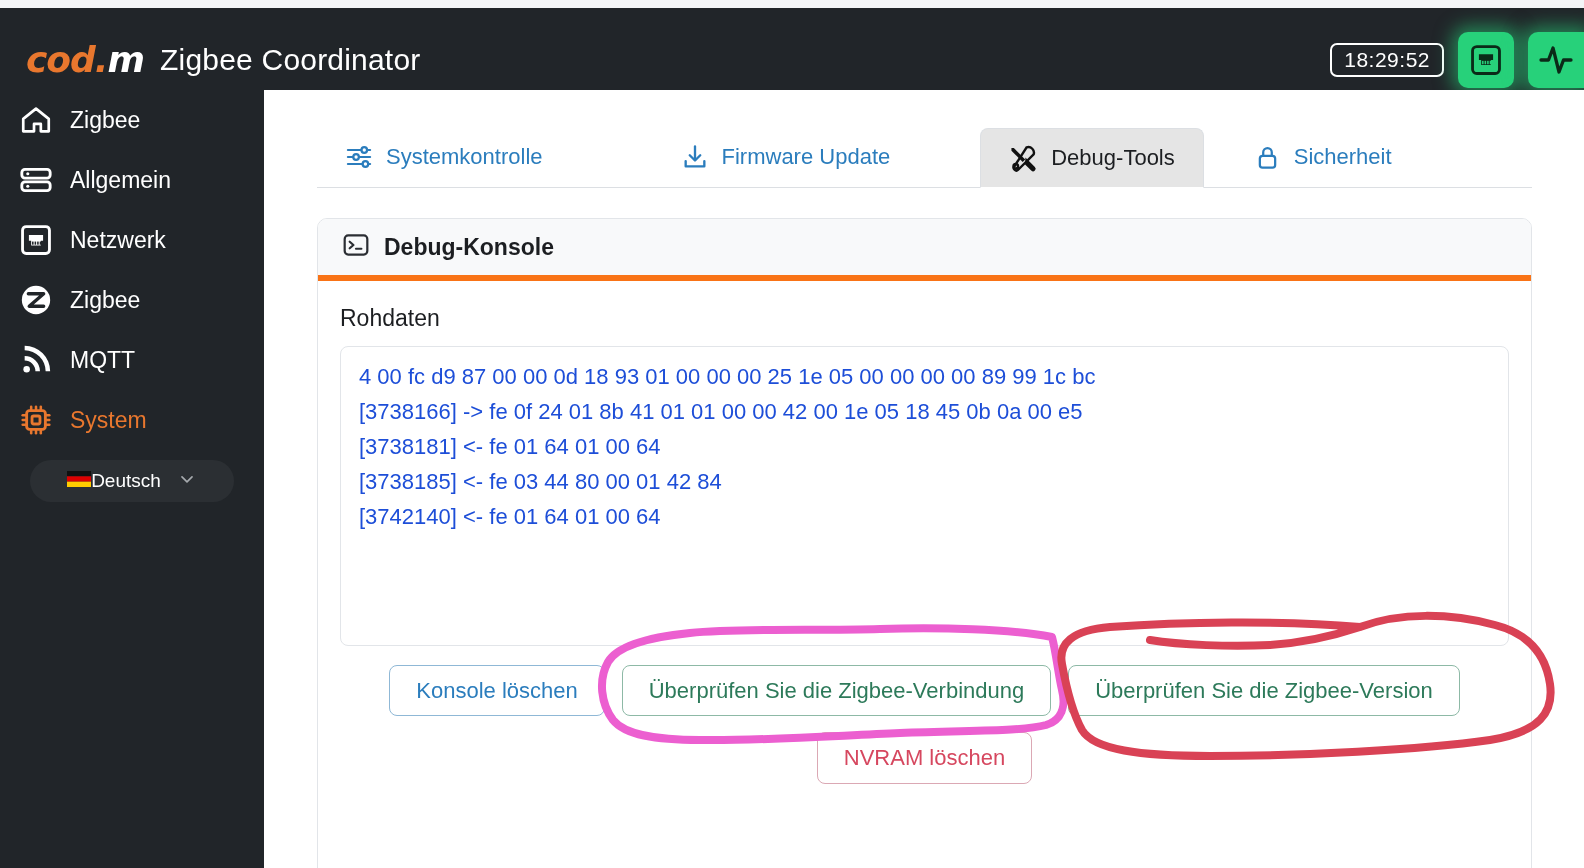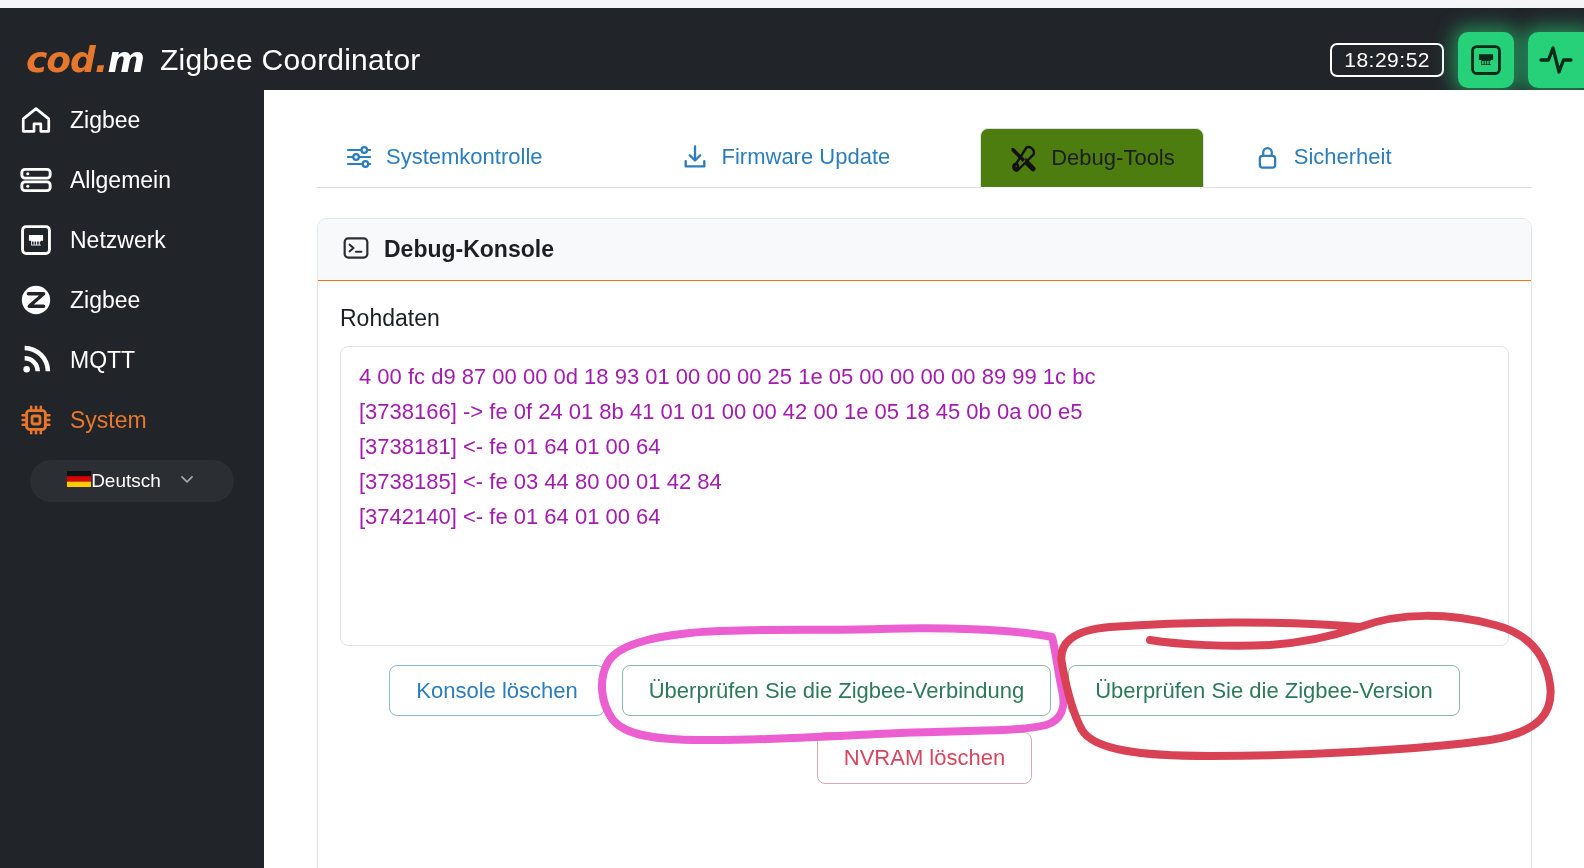--- a/index.html
+++ b/index.html
@@ -85,47 +85,47 @@
     position:absolute; left:53px; top:30px; width:1215px; height:68px;
     border-bottom:1px solid #dcdfe3;
     display:flex; align-items:flex-end;
   }
   .tab {
     display:flex; align-items:center; gap:13px;
     height:60px; padding:0 28px; font-size:22px; color:#2b7dbd;
     cursor:pointer; white-space:nowrap;
   }
   .tab.active {
-    color:#1c1e21; background:#4d7c0f;
+    color:#1c1e21; background:#e5e5e5;
     border:1px solid #dcdfe3; border-bottom:1px solid #ffffff;
     border-radius:8px 8px 0 0; margin-bottom:-1px;
   }
   .tab .ic { display:flex; align-items:center; }
 
   
   .card {
     position:absolute; left:53px; top:128px; width:1215px; height:690px;
     border:1px solid #e2e5e9; border-radius:10px; background:#ffffff;
     overflow:hidden;
   }
   .card-head {
-    height:62px; background:#f8f9fa; border-bottom:1px solid #f97316;
+    height:62px; background:#f8f9fa; border-bottom:6px solid #f97316;
     display:flex; align-items:center; padding-left:24px; gap:14px;
   }
   .card-head .title { font-size:23px; font-weight:bold; color:#1c1e21; }
   .card-body { padding:24px 22px 0 22px; }
   .field-label { font-size:23px; color:#1c1e21; margin-bottom:14px; }
 
   .console {
     border:1px solid #e2e5e9; border-radius:8px; background:#ffffff;
     height:300px; overflow:hidden; padding:12px 16px 0 18px;
   }
   .console .line {
     font-family:"Liberation Sans", sans-serif;
-    font-size:22px; line-height:35px; color:#a21caf; white-space:nowrap;
+    font-size:22px; line-height:35px; color:#1d4ed8; white-space:nowrap;
   }
   .console .line.wrap { white-space:normal; }
 
   .btn-row {
     display:flex; align-items:center; justify-content:center; gap:17px;
     margin-top:19px;
   }
   .btn {
     border-radius:8px; font-size:22px; padding:12px 26px; background:#fff;
     cursor:pointer; white-space:nowrap; line-height:1.15;

